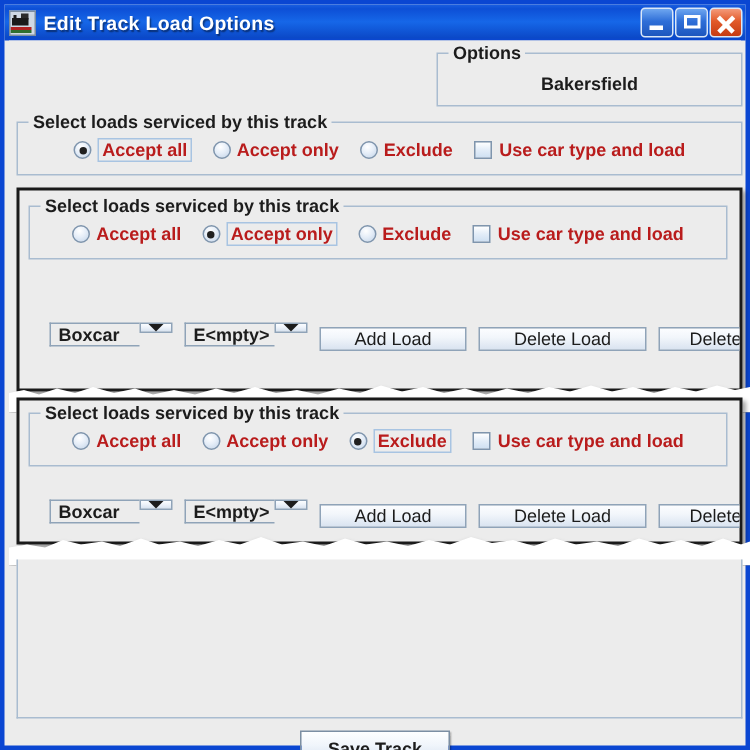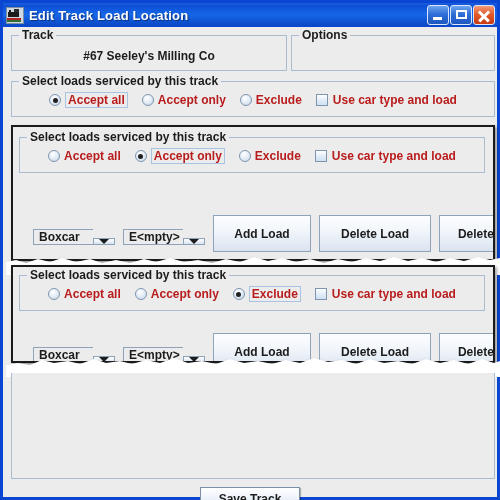--- a/index.html
+++ b/index.html
@@ -106,42 +106,42 @@
   }
   .opt-label{font-size:12px;font-weight:bold;color:#b91c1c;white-space:nowrap;}
   .opt.focused .opt-label{
     border:1px solid #a8c4e2;padding:0 2px;margin:-1px 0;
     background:#ececec;
   }
 
   
   .ctl-row{position:absolute;display:flex;align-items:center;}
   .combo{
-    height:22px;box-sizing:border-box;display:flex;align-items:flex-end;
+    height:22px;box-sizing:border-box;display:flex;align-items:flex-start;
     margin-right:8px;flex:none;
   }
   .combo .cval{
     box-sizing:border-box;border:1px solid #8fa3b8;border-right:none;
     background:#ececec;display:flex;align-items:center;padding:0 5px;
     font-size:12px;font-weight:bold;color:#1c1c1c;white-space:nowrap;
   }
   .combo .carrow{
     width:22px;box-sizing:border-box;border:1px solid #8fa3b8;
     background:linear-gradient(to bottom,#fbfdff 0%,#eef3fa 45%,#d7e2ef 100%);
     display:flex;align-items:center;justify-content:center;
   }
   .carrow i{
     display:block;width:0;height:0;border-left:5px solid transparent;border-right:5px solid transparent;
     border-top:5px solid #1c1c1c;
   }
   .btn{
-    height:37px;box-sizing:border-box;
+    height:16px;box-sizing:border-box;
     border:1px solid #8fa3b8;
     background:linear-gradient(to bottom,#fcfdff 0%,#f2f6fb 42%,#d9e3f0 100%);
-    font-size:12px;font-weight:bold;color:#1c1c1c;
+    font-size:12px;font-weight:normal;color:#1c1c1c;
     display:flex;align-items:center;justify-content:center;
     margin-right:8px;flex:none;white-space:nowrap;
   }
   .btn:last-child{margin-right:0;}
 
   
   .tear{position:absolute;left:0;width:100%;pointer-events:none;}
   .tear svg{display:block;width:100%;height:100%;}
 
   
@@ -161,44 +161,41 @@
 <div class="window">
 
   <div class="titlebar">
     <div class="win-icon">
       <div class="stack"></div>
         <div class="cab"></div>
         <div class="loco"></div>
       <div class="rail"></div>
         <div class="grass"></div>
     </div>
-    <div class="title-text">Edit Track Load Location</div>
+    <div class="title-text">Edit Track Load Options</div>
     <div class="title-btns">
       <div class="tbtn">
           <span class="min-g"></span>
         </div>
       <div class="tbtn">
           <span class="max-g"></span>
         </div>
       <div class="tbtn close">
           <span class="x1"></span>
           <span class="x2"></span>
         </div>
     </div>
   </div>
 
   <div class="content">
 
-    <div class="titledpanel" style="left:5px;top:8px;width:276px;height:36px;">
-      <span class="legend">Track</span>
-      <div class="panel-value">#67 Seeley's Milling Co</div>
-    </div>
 
     <div class="titledpanel" style="left:285px;top:8px;width:204px;height:36px;">
       <span class="legend">Options</span>
+      <div class="panel-value">Bakersfield</div>
     </div>
 
     <div class="grp" style="left:5px;top:54px;width:484px;height:36px;">
       <span class="legend">Select loads serviced by this track</span>
       <div class="radio-row" style="top:11px;">
         <div class="opt focused">
           <span class="radio sel"></span>
           <span class="opt-label">Accept all</span>
         </div>
         <div class="opt">

